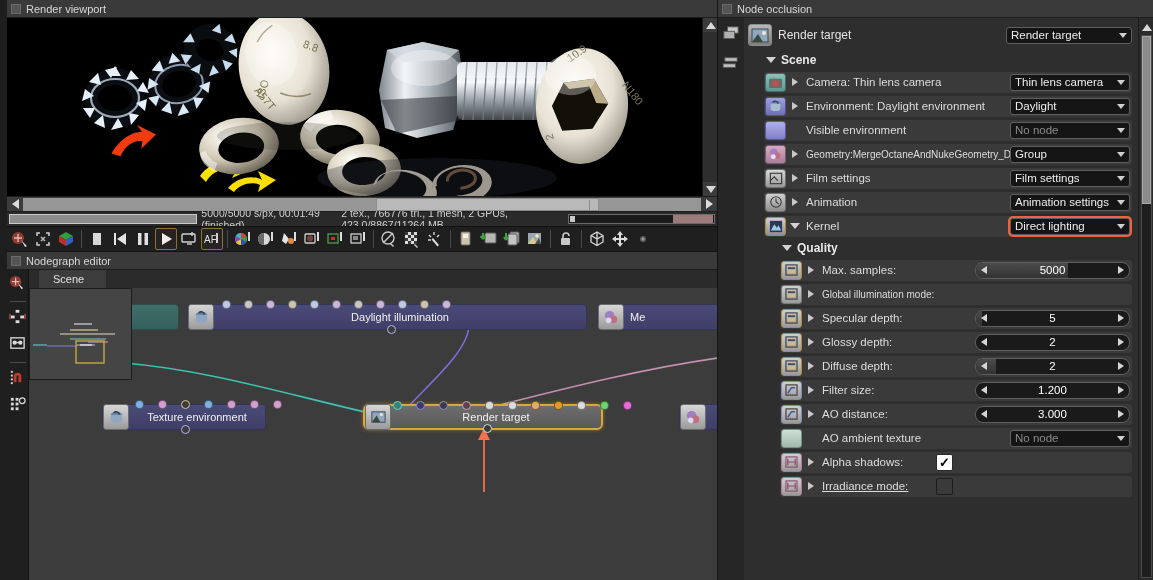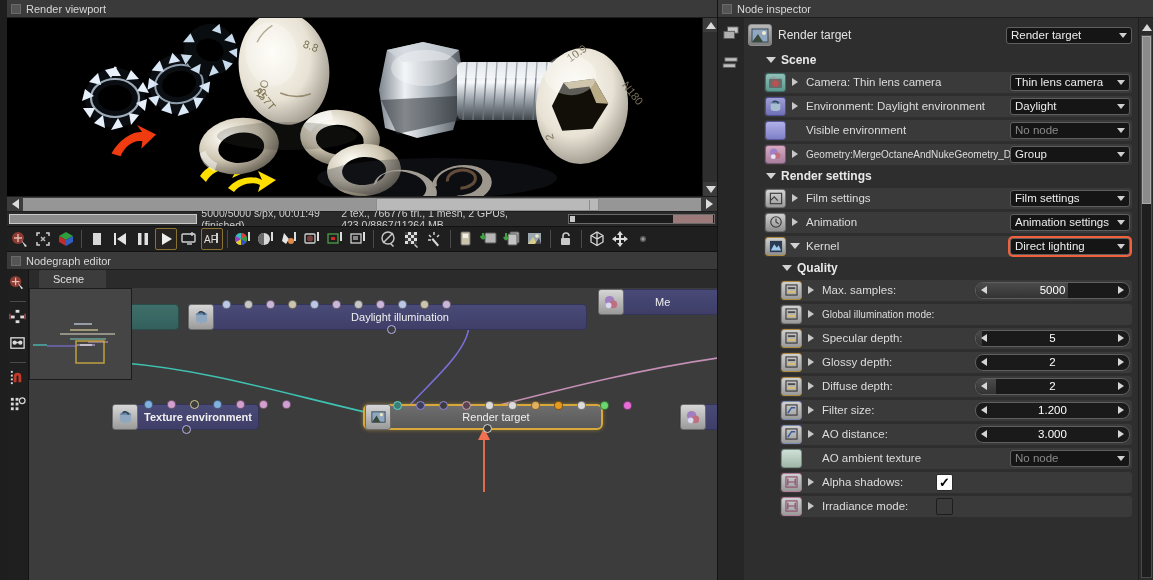--- a/index.html
+++ b/index.html
@@ -690,32 +690,32 @@
             <span class="pin" style="background:#c7c7c7"></span>
             <span class="pin" style="background:#cbb6da"></span>
             <span class="pin" style="background:#bcc8e6"></span>
             <span class="pin" style="background:#cbc4ae"></span>
             <span class="pin" style="background:#cbb6da"></span>
           </div>
           <span class="nlabel">Daylight illumination</span>
           <span class="outpin" style="left:50%;"></span>
         </div>
 
-        <div class="node" style="left:568px; top:19px; width:130px; background:linear-gradient(#4a4a78,#3e3e68); border:1px solid #343457;gap:25px;">
+        <div class="node" style="left:568px; top:34px; width:130px; background:linear-gradient(#4a4a78,#3e3e68); border:1px solid #343457;">
           <div class="nicon">
             <svg width="17" height="17" viewBox="0 0 18 18">
                 <circle cx="7" cy="7" r="5" fill="#9f7fc0"></circle>
                 <circle cx="11" cy="11" r="4" fill="#c06f7f"></circle>
                 <circle cx="6" cy="12" r="3" fill="#d8d8f0"></circle>
               </svg>
           </div>
           <span class="nlabel" style="text-align:left;">Me</span>
         </div>
 
-        <div class="node" style="left:82px; top:134px; width:148px; background:linear-gradient(#4a4a78,#3e3e68); border:1px solid #343457;font-weight:bold;">
+        <div class="node" style="left:73px; top:134px; width:164px; background:linear-gradient(#4a4a78,#3e3e68); border:1px solid #343457;">
           <div class="nicon">
             <svg width="17" height="17" viewBox="0 0 18 18">
                 <ellipse cx="9" cy="6" rx="6" ry="3" fill="#5f7f9f"></ellipse>
                 <path d="M3,6v6a6,3 0 0 0 12,0V6" fill="#8fa8bf"></path>
                 <path d="M6,4c2,-2 6,-1 6,2" fill="none" stroke="#2a3a4a" stroke-width="1.4"></path>
               </svg>
           </div>
           <div class="pins" style="left:32px; gap:14px;">
             <span class="pin" style="background:#7fb0e0"></span>
             <span class="pin" style="background:#d39fd0"></span>
@@ -763,21 +763,21 @@
               </svg>
           </div>
         </div>
       </div>
     </div>
   </div>
 
   <div class="right-col">
     <div class="panel-title">
       <span class="dot"></span>
-      <span>Node inspector</span>
+      <span>Node occlusion</span>
     </div>
 
     <div class="insp-body">
       <div class="insp-icons">
         <div>
           <svg width="18" height="16" viewBox="0 0 20 18">
               <rect x="6" y="1" width="12" height="7" fill="#c8c8c8" stroke="#5a5a5a"></rect>
               <rect x="2" y="6" width="12" height="8" fill="#b0b0b0" stroke="#5a5a5a"></rect>
             </svg>
         </div>
@@ -868,24 +868,20 @@
           <span class="pcaret">
               <span class="caret-r"></span>
             </span>
           <span class="plabel tiny">Geometry:MergeOctaneAndNukeGeometry_DoNotEdit</span>
           <div class="combo" style="width:120px;">
             <span class="cv">Group</span>
             <span class="carw"></span>
           </div>
         </div>
 
-        <div class="group">
-          <span class="caret-d"></span>
-          <span>Render settings</span>
-        </div>
 
         <div class="prow">
           <span class="pico" style="background:linear-gradient(#d6d6d6,#9a9a9a);border:1px solid #6f6f6f;">
             <svg width="14" height="13" viewBox="0 0 16 15" fill="none" stroke="#3a3a3a" stroke-width="1.3">
                 <rect x="1.5" y="1.5" width="13" height="12"></rect>
                 <path d="M1.5,10 L6,5.5 L10,10"></path>
               </svg>
           </span>
           <span class="pcaret">
               <span class="caret-r"></span>
@@ -1123,21 +1119,21 @@
         <div class="prow indent">
           <span class="pico" style="background:linear-gradient(#d0d0d0,#9a9a9a);border:1.5px solid #b07a9a;">
             <svg width="13" height="12" viewBox="0 0 14 13">
                 <rect x="1" y="1" width="12" height="11" fill="none" stroke="#8a4a6a" stroke-width="1.2"></rect>
                 <path d="M3,3v7M11,3v7M3,6.5h8" stroke="#8a4a6a" stroke-width="1.3"></path>
               </svg>
           </span>
           <span class="pcaret">
               <span class="caret-r"></span>
             </span>
-          <span class="plabel" style="flex:0 0 auto; min-width:118px;">Irradiance mode:</span>
+          <span class="plabel" style="flex:0 0 auto; min-width:118px;text-decoration:underline;">Irradiance mode:</span>
           <span class="chk off"></span>
           <span class="flexfill"></span>
         </div>
       </div>
 
       <div class="insp-scroll">
         <div class="sb-arw">
             <span class="tri-up"></span>
           </div>
         <div class="sb-track">

